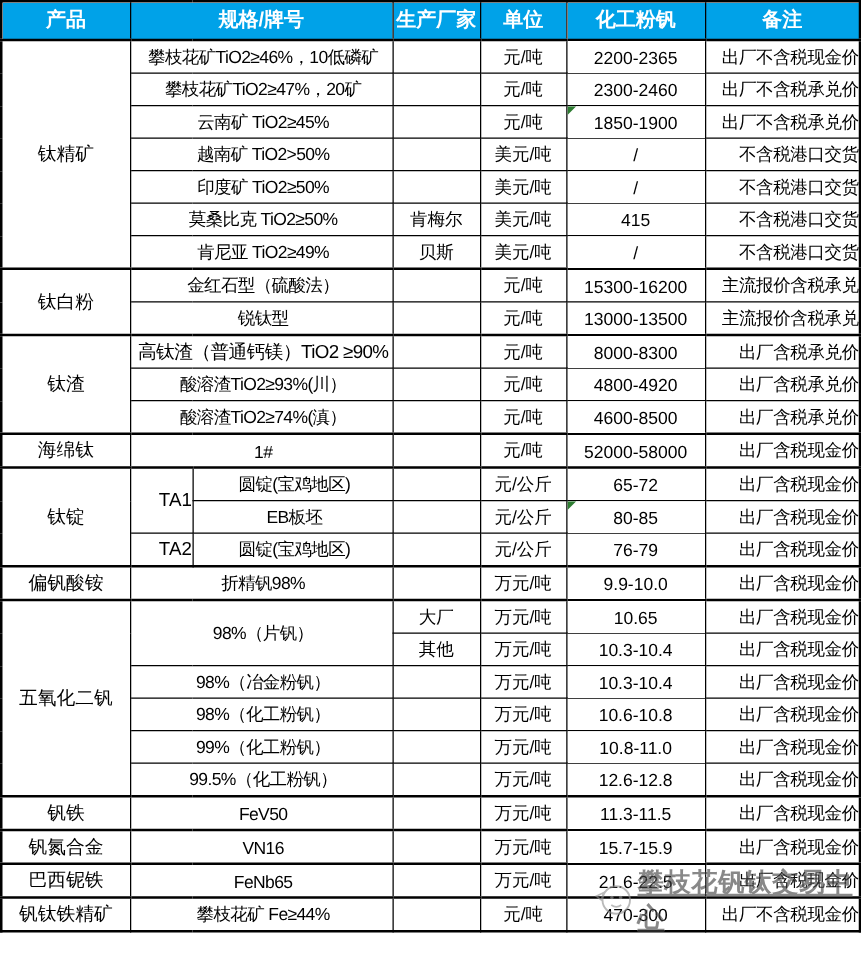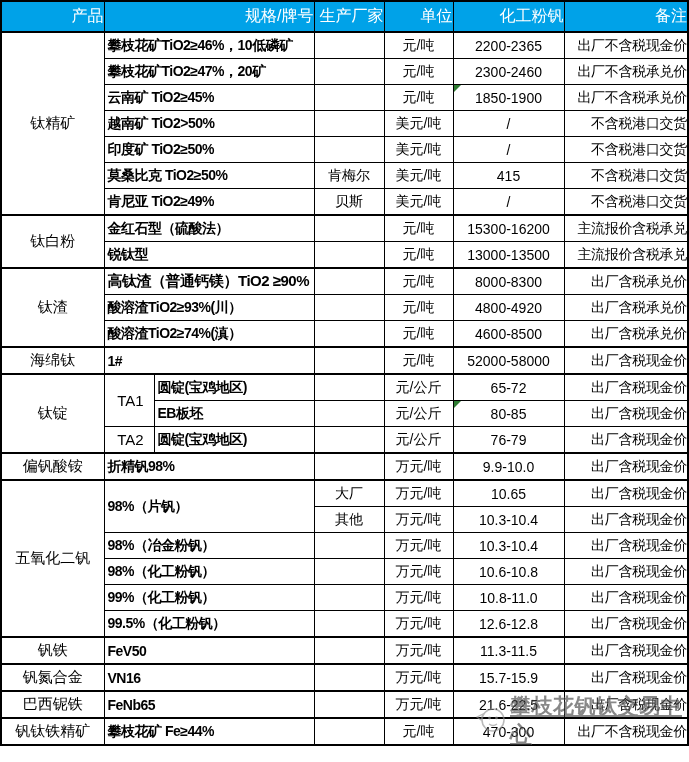--- a/index.html
+++ b/index.html
@@ -3,26 +3,26 @@
 <meta charset="utf-8">
 <style>
   html,body{margin:0;padding:0;background:#fff;}
   .page{position:relative;width:689px;height:762px;background:#fff;overflow:hidden;
         font-family:"Liberation Sans","DejaVu Sans",sans-serif;color:#000;}
   table.grid{border-collapse:collapse;table-layout:fixed;width:687px;margin:0;
              border:2px solid #000;}
   th,td{border:1px solid #000;overflow:hidden;white-space:nowrap;padding:0;
         vertical-align:middle;}
   thead th{height:29px;background:var(--header-bg,#00A2E8);color:var(--header-text,#FFFFFF);
-           font-size:16px;font-weight:normal;text-align:right;}
+           font-size:16px;font-weight:bold;text-align:center;}
   tbody td{height:25px;font-size:14px;text-align:center;background:#fff;}
   td.product{font-size:15px;}
-  td.spec,td.spec2{text-align:left;padding-left:3px;letter-spacing:-0.5px;font-weight:bold;}
+  td.spec,td.spec2{text-align:center;padding-left:3px;letter-spacing:-0.5px;}
   td.note{text-align:right;padding-left:2px;letter-spacing:-0.3px;}
-  td.grade{text-align:center;padding-left:3px;font-size:15px;}
+  td.grade{text-align:right;padding-left:3px;font-size:15px;}
   td.price{font-size:14px;position:relative;}
   td.spec.sm{font-size:15px;}
   tr.group-start td{border-top:2px solid #000;}
   .tri{position:absolute;left:0;top:0;width:0;height:0;
        border-top:7px solid var(--marker-green,#2E7D32);
        border-right:7px solid transparent;}
   .watermark{position:absolute;left:474px;top:694px;width:215px;height:52px;
              display:flex;align-items:center;opacity:0.62;z-index:5;pointer-events:none;}
   .watermark .wm-text{font-size:21px;font-weight:bold;color:#404040;letter-spacing:0.5px;
                       text-shadow:0 0 1px #ffffff;text-decoration:underline;}

